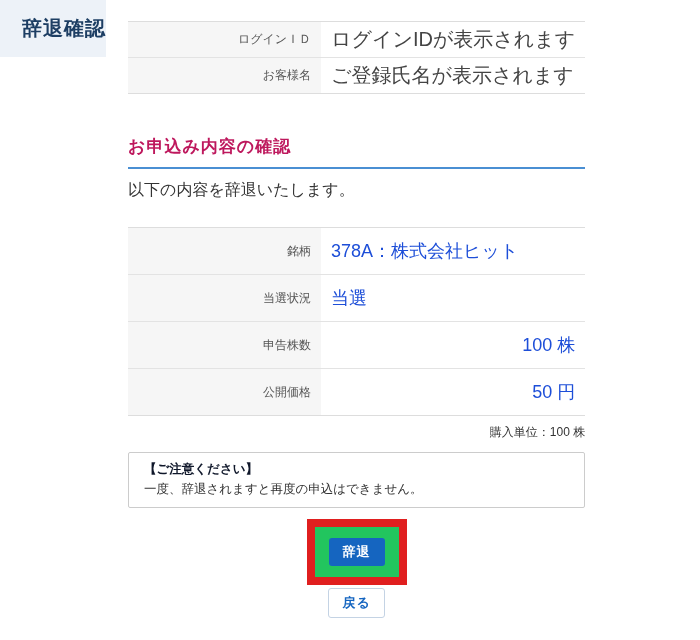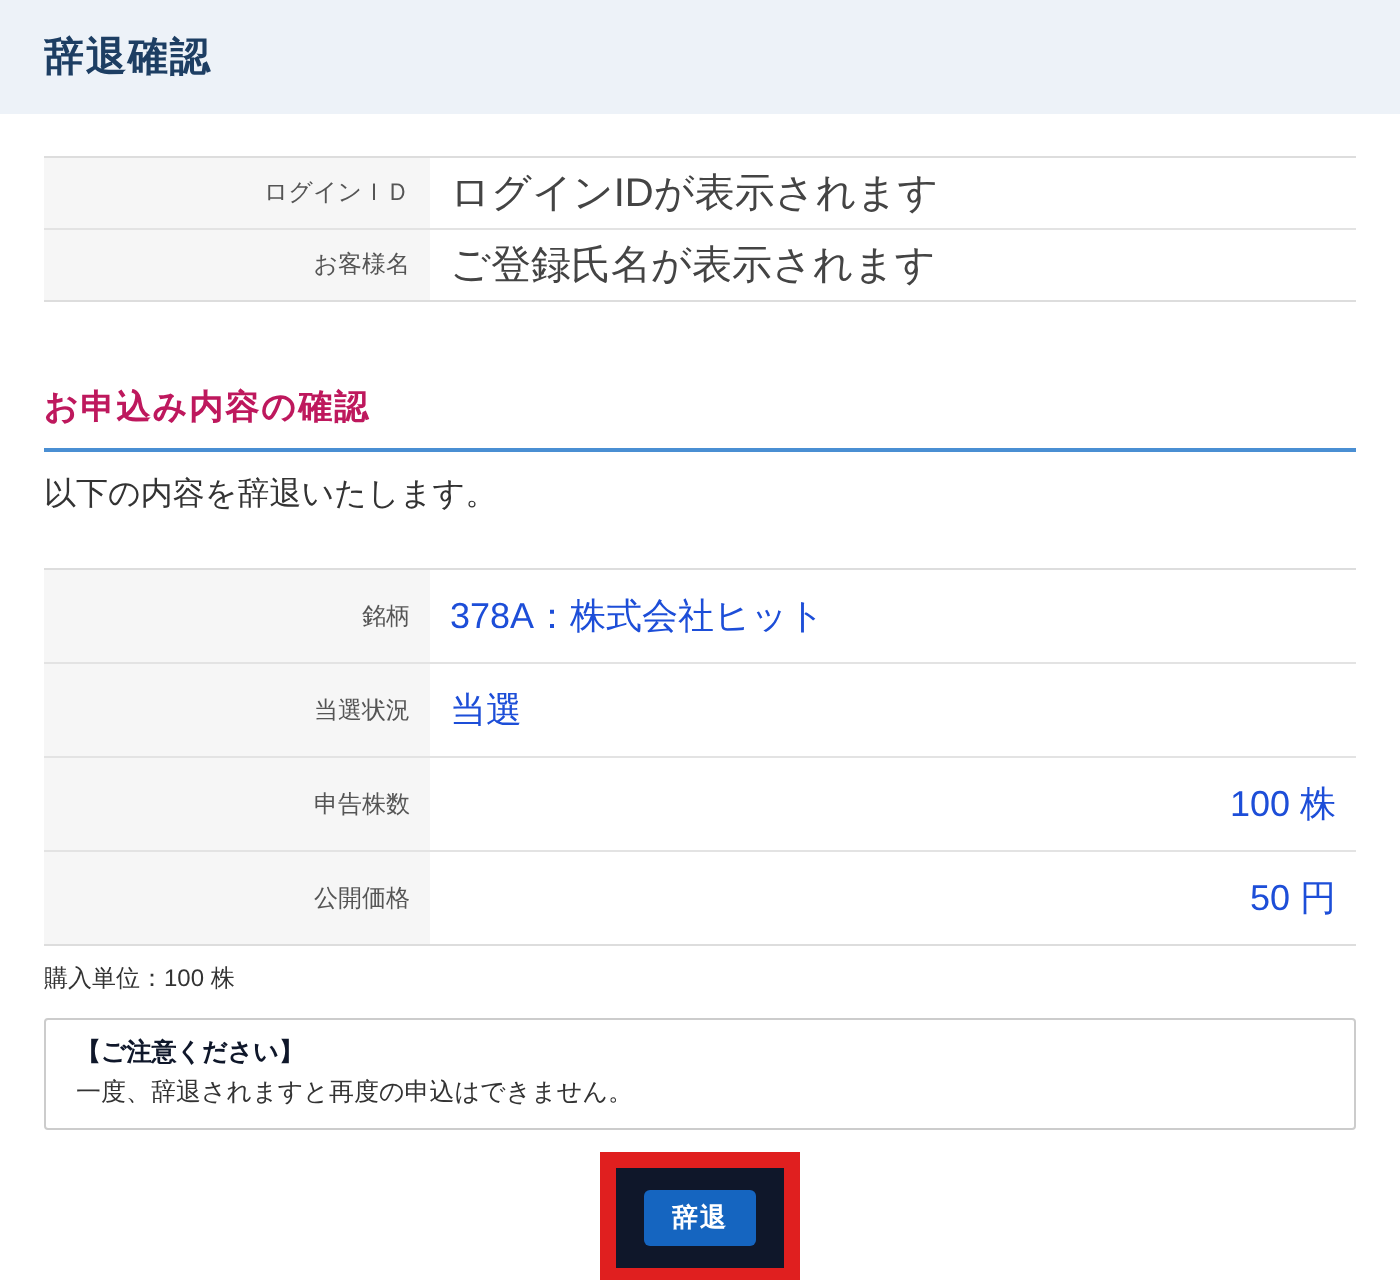--- a/index.html
+++ b/index.html
@@ -5,21 +5,21 @@
   * { margin: 0; padding: 0; box-sizing: border-box; }
   html, body { width: 700px; }
   body {
     font-family: "Liberation Sans", "DejaVu Sans", sans-serif;
     background: #ffffff;
     color: #333;
     width: 700px;
     height: 640px;
     overflow: hidden;
   }
-  .page { width: 700px; height: 640px; display: flex; flex-direction: column; }
+  .page { width: 700px; height: 640px; display: flex; }
 
   
   .page-header {
     background: #edf2f8;
     height: 57px;
     display: flex;
     align-items: center;
     padding-left: 22px;
     flex-shrink: 0;
   }
@@ -76,20 +76,21 @@
     color: #be185d;
     padding-bottom: 9px;
     border-bottom: 2px solid #4a8fd3;
     letter-spacing: 1px;
   }
   .intro-text { margin-top: 11px; font-size: 16px; color: #333; }
   .details-wrap { margin-top: 26px; }
 
   .unit-line {
     margin-top: 8px;
+    text-align: right;
     font-size: 12px;
     color: #333;
   }
 
   
   .notice-box {
     margin-top: 11px;
     border: 1px solid #ccc;
     border-radius: 2px;
     padding: 8px 15px 9px 15px;
@@ -100,21 +101,21 @@
   
   .button-area {
     margin-top: 11px;
     display: flex;
     flex-direction: column;
     align-items: center;
   }
   .annotation-box {
     border: 8px solid #e01f1f;
     padding: 11px 14px;
-    background: #0f172a;
+    background: #22c55e;
   }
   .decline-button {
     background: #1565c0;
     color: #ffffff;
     border: none;
     font-family: inherit;
     font-size: 13px;
     font-weight: bold;
     padding: 5px 14px;
     border-radius: 3px;

